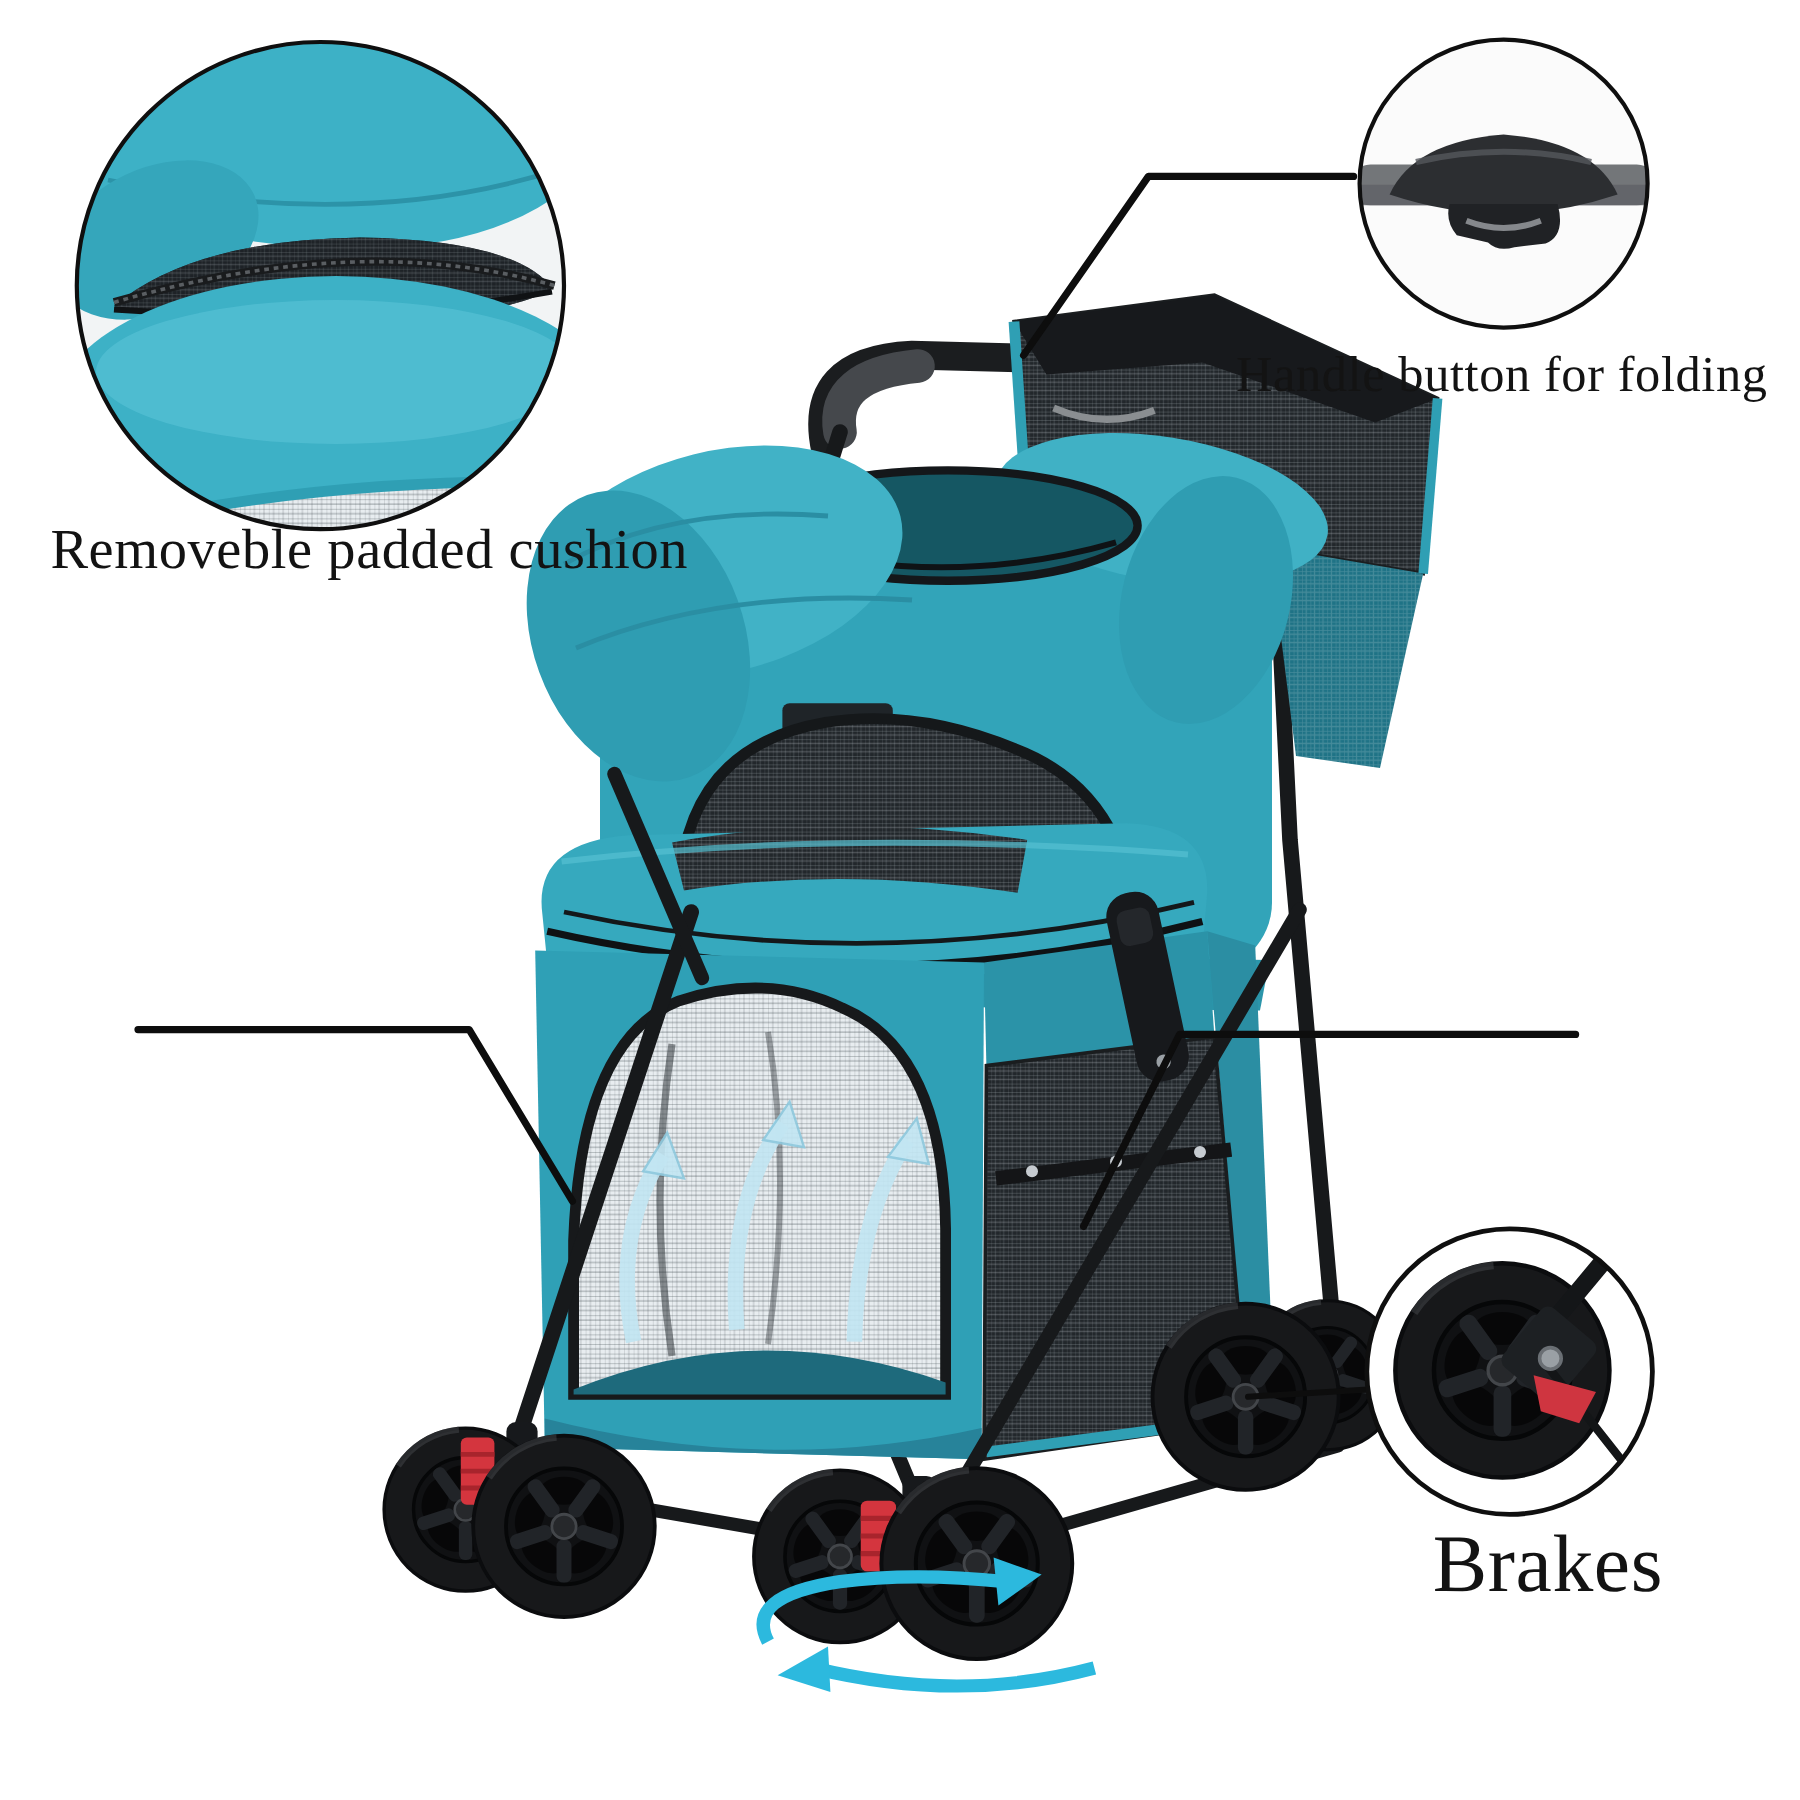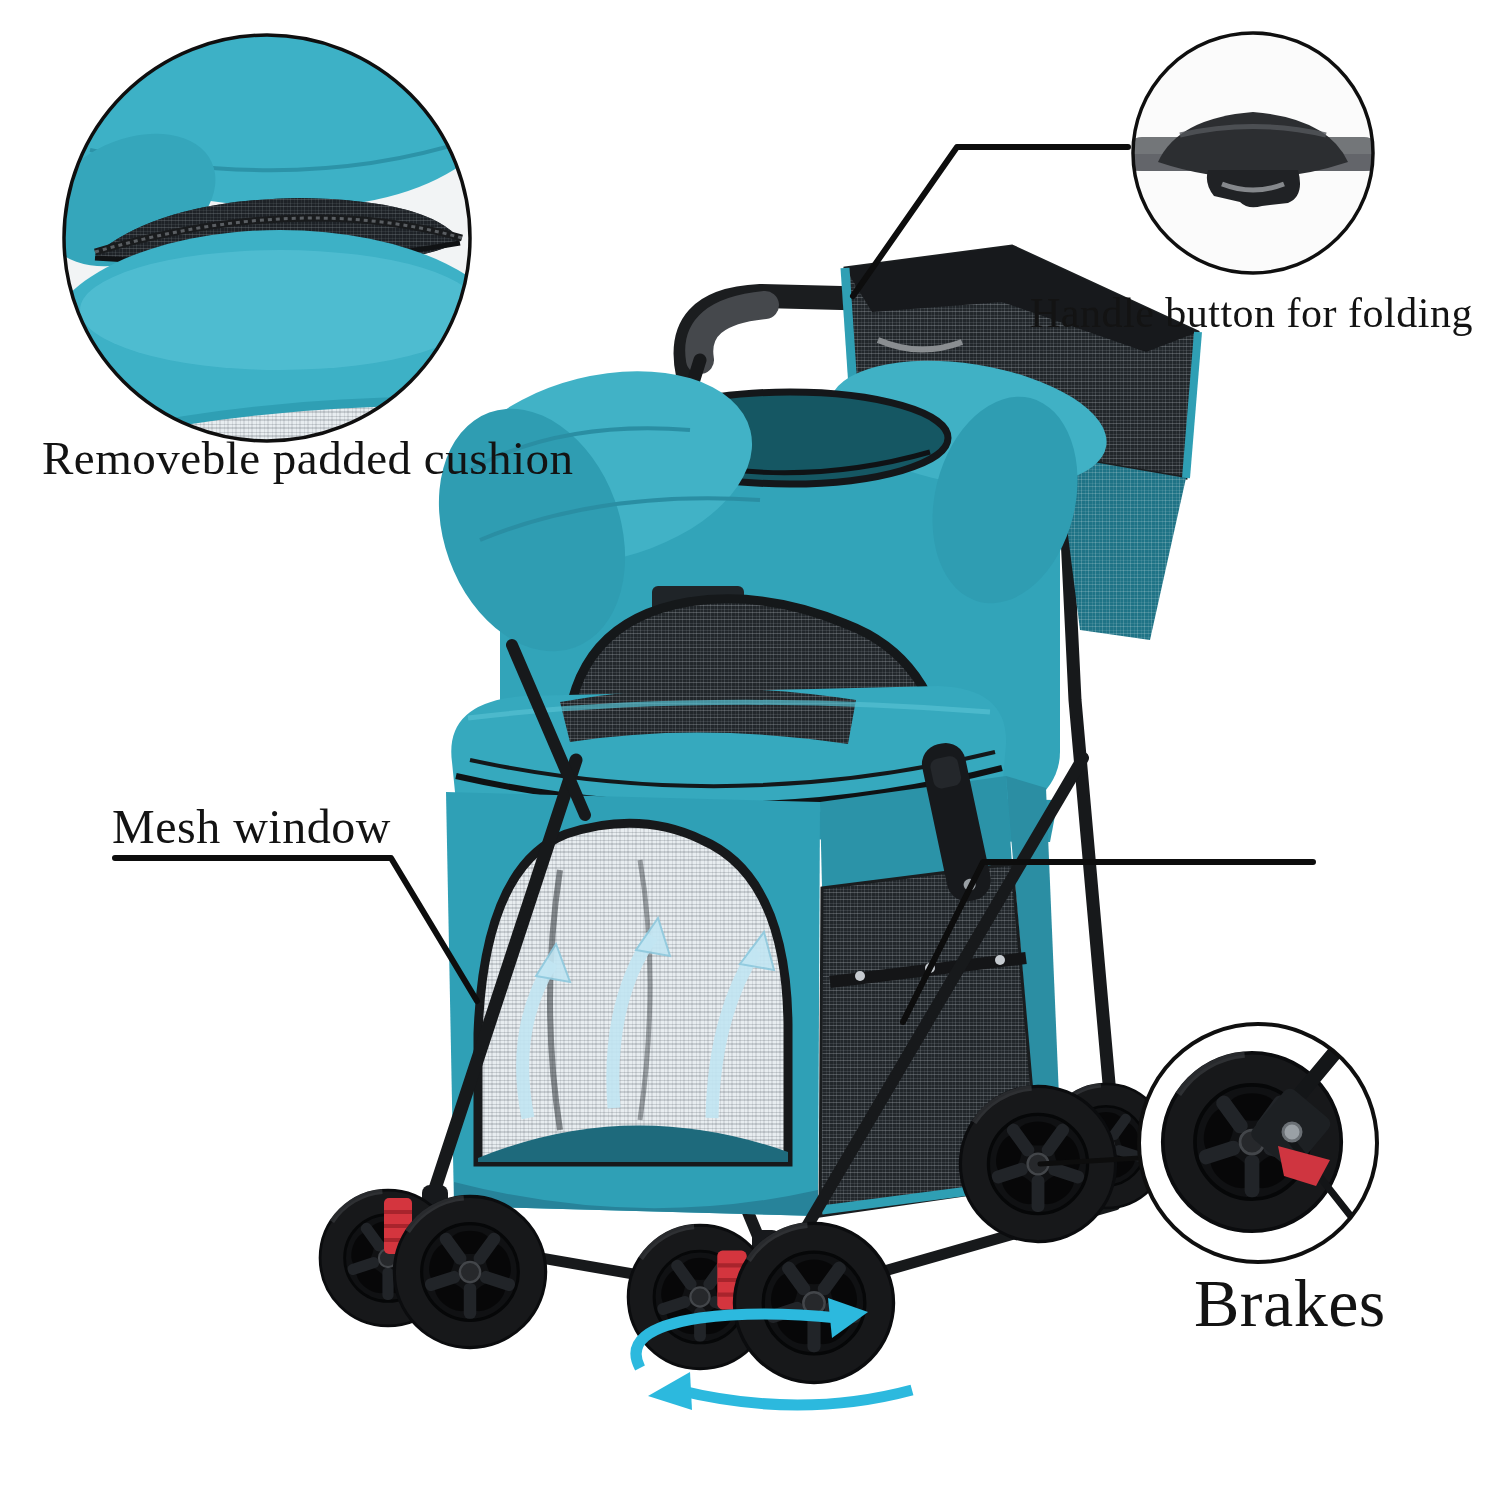--- a/index.html
+++ b/index.html
@@ -226,16 +226,15 @@
       <path d="M1286,1134 L1368,1238" stroke="#131517" stroke-width="7" stroke-linecap="round"></path>
       <polygon points="1278,1146 1330,1160 1316,1186 1284,1176" fill="#cf3540"></polygon>
       <circle cx="1292" cy="1132" r="9" fill="#9aa0a5" stroke="#6a6f74" stroke-width="3"></circle>
     </g>
     <circle cx="1258" cy="1143" r="119" fill="none" stroke="#0f0f0f" stroke-width="4"></circle>
   </g>
 </svg>
 
 <div class="label lbl-cushion">Removeble padded cushion</div>
 <div class="label lbl-handle">Handle button for folding</div>
-<div class="label lbl-mesh">Mesh window</div>
 <div class="label lbl-brakes">Brakes</div>
 
 </div>
 
 </body></html>

